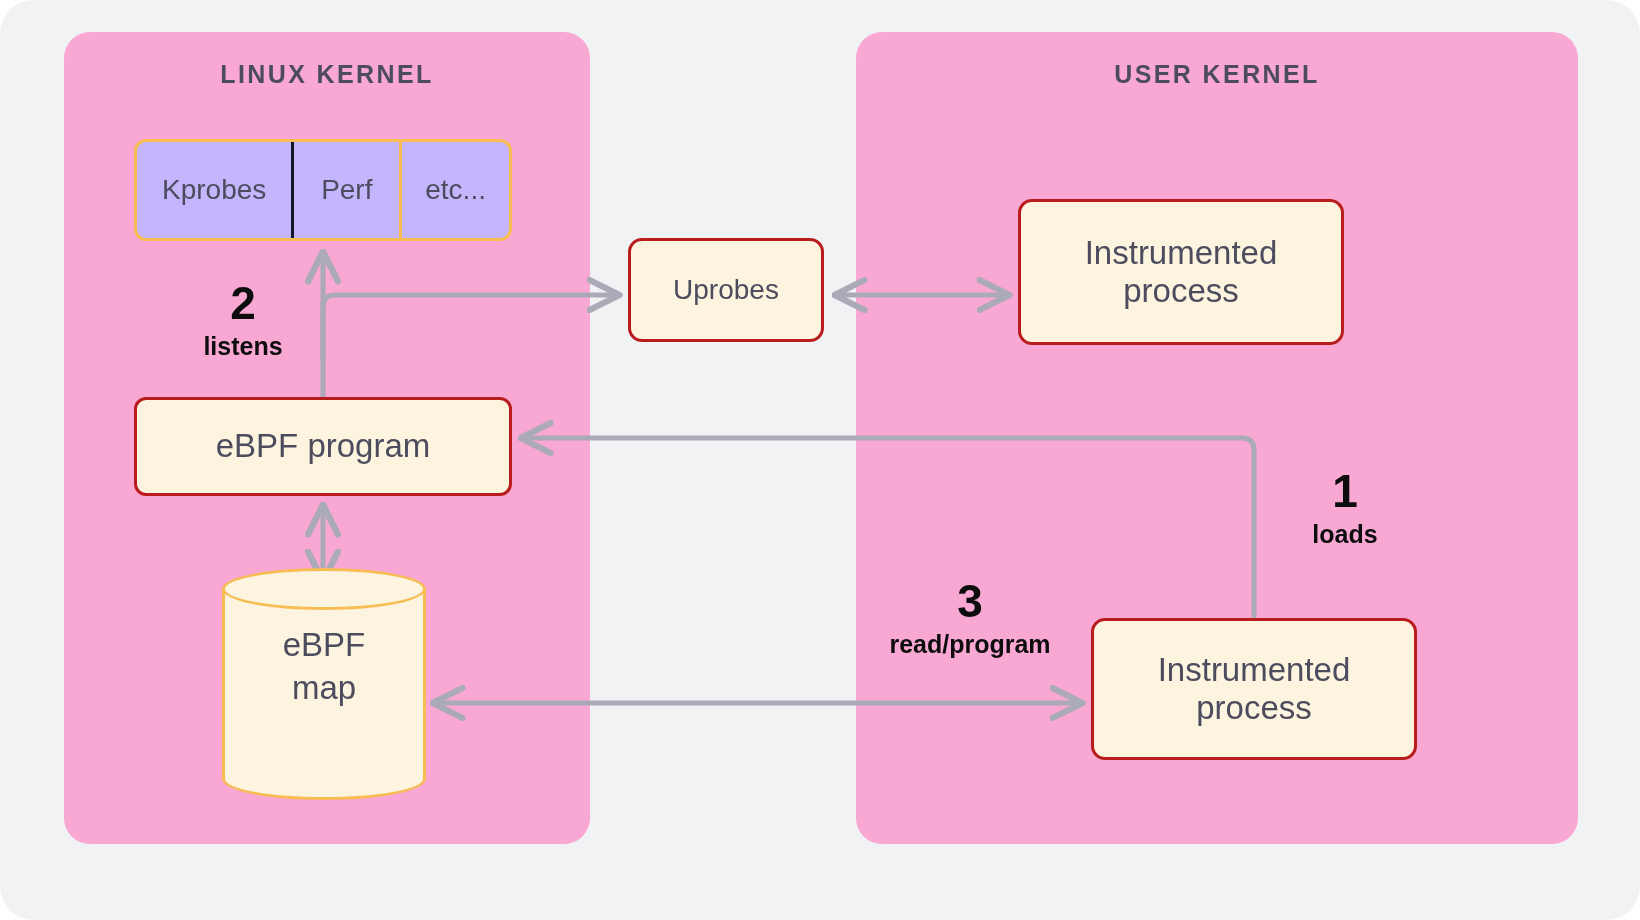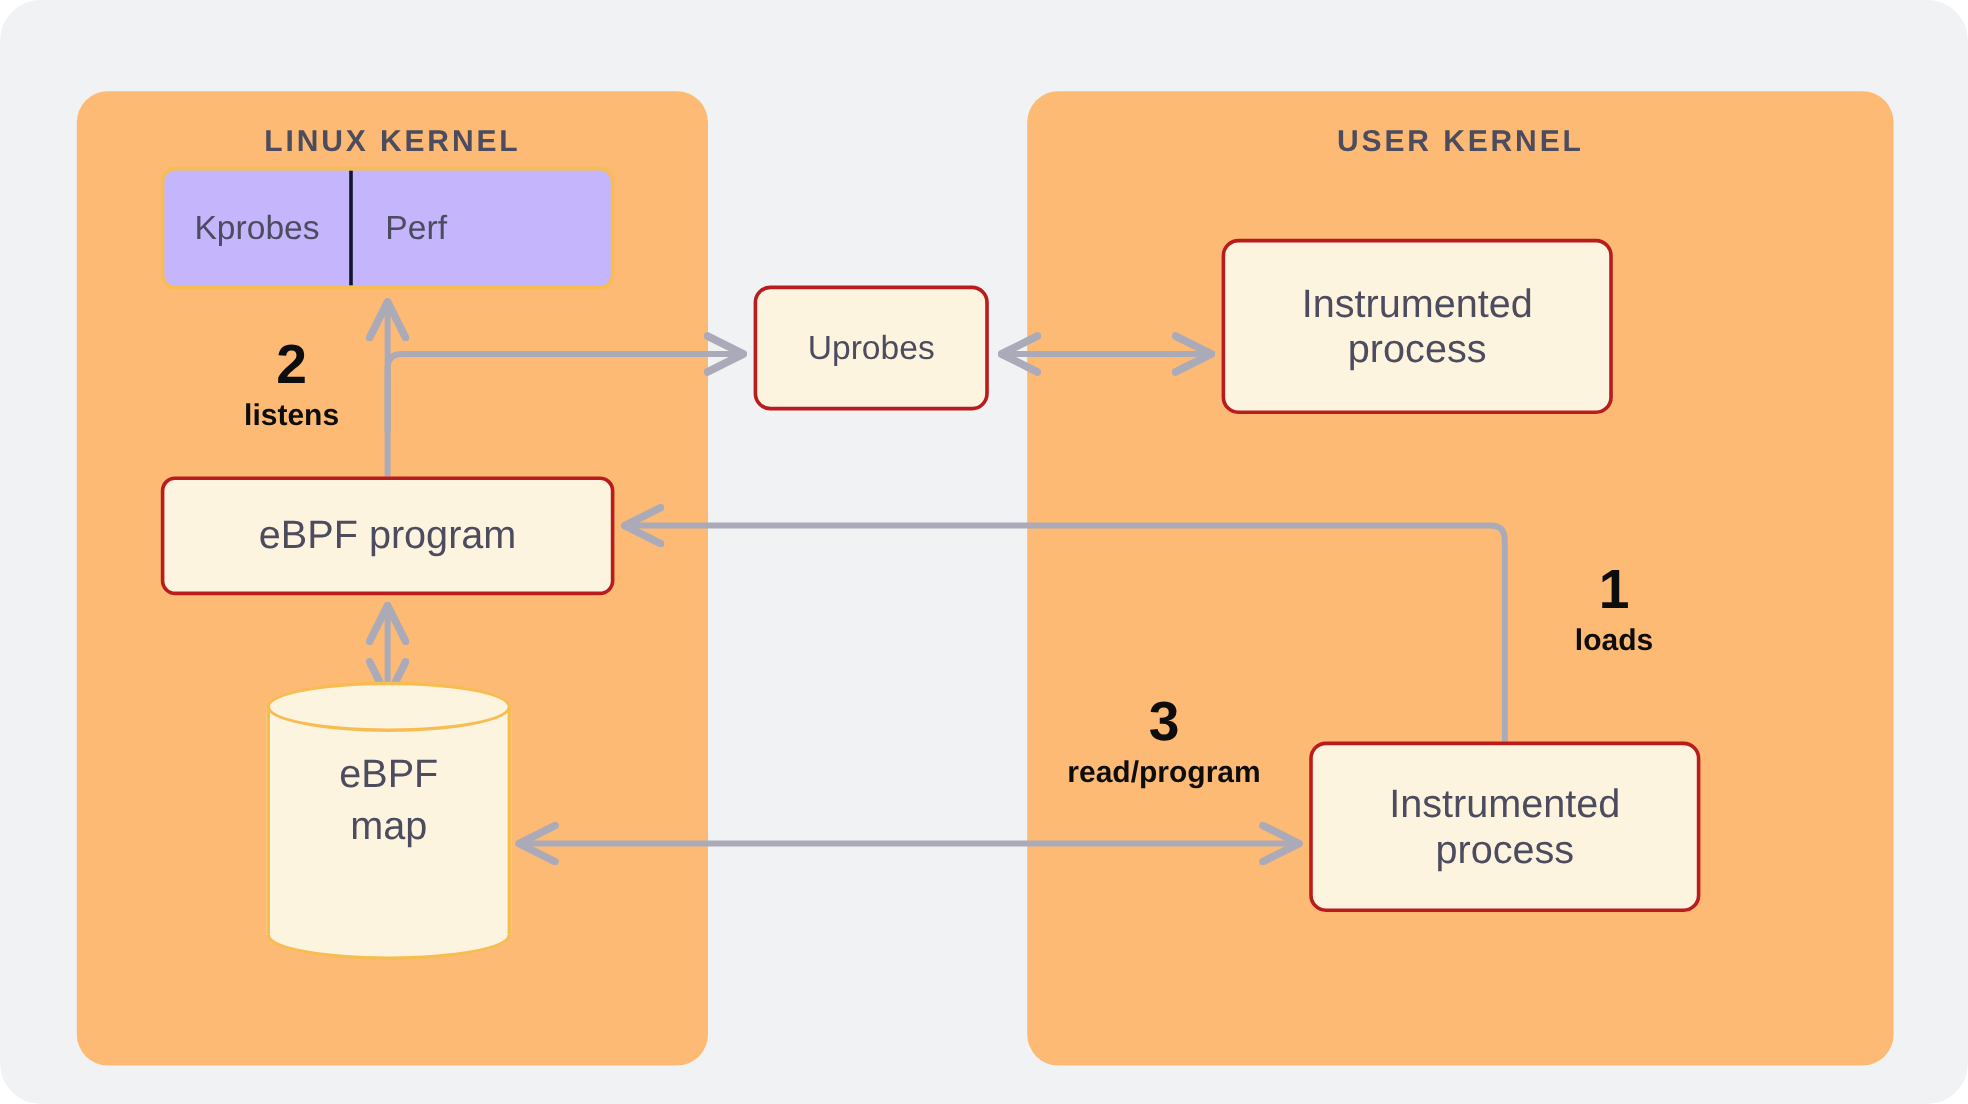--- a/index.html
+++ b/index.html
@@ -11,23 +11,22 @@
     position: relative;
     width: 1640px;
     height: 920px;
     background: #f1f2f4;
     border-radius: 34px;
     overflow: hidden;
     font-family: "Liberation Sans", sans-serif;
   }
   .panel {
     position: absolute;
-    background: #fdba74;
+    background: #f9a8d4;
     border-radius: 26px;
-    margin-top: 44px;
   }
   #panel-kernel { left: 64px; top: 32px; width: 526px; height: 812px; }
   #panel-user   { left: 856px; top: 32px; width: 722px; height: 812px; }
 
   .panel-title {
     position: absolute;
     top: 28px;
     left: 0;
     width: 100%;
     text-align: center;
@@ -195,20 +194,21 @@
 
       <path d="M 434 703 L 1081 703" marker-start="url(#ah)" marker-end="url(#ah)"></path>
 
       <path d="M 323 506 L 323 580" marker-start="url(#ah)" marker-end="url(#ah)"></path>
     </g>
   </svg>
 
   <div id="probe-strip">
     <div class="cell c0">Kprobes</div>
     <div class="cell c1">Perf</div>
+    <div class="cell c2">etc...</div>
   </div>
 
   <div class="node" id="node-ebpf-program">
     <span>eBPF program</span>
   </div>
 
   <div class="node" id="node-uprobes">
     <span>Uprobes</span>
   </div>
 

